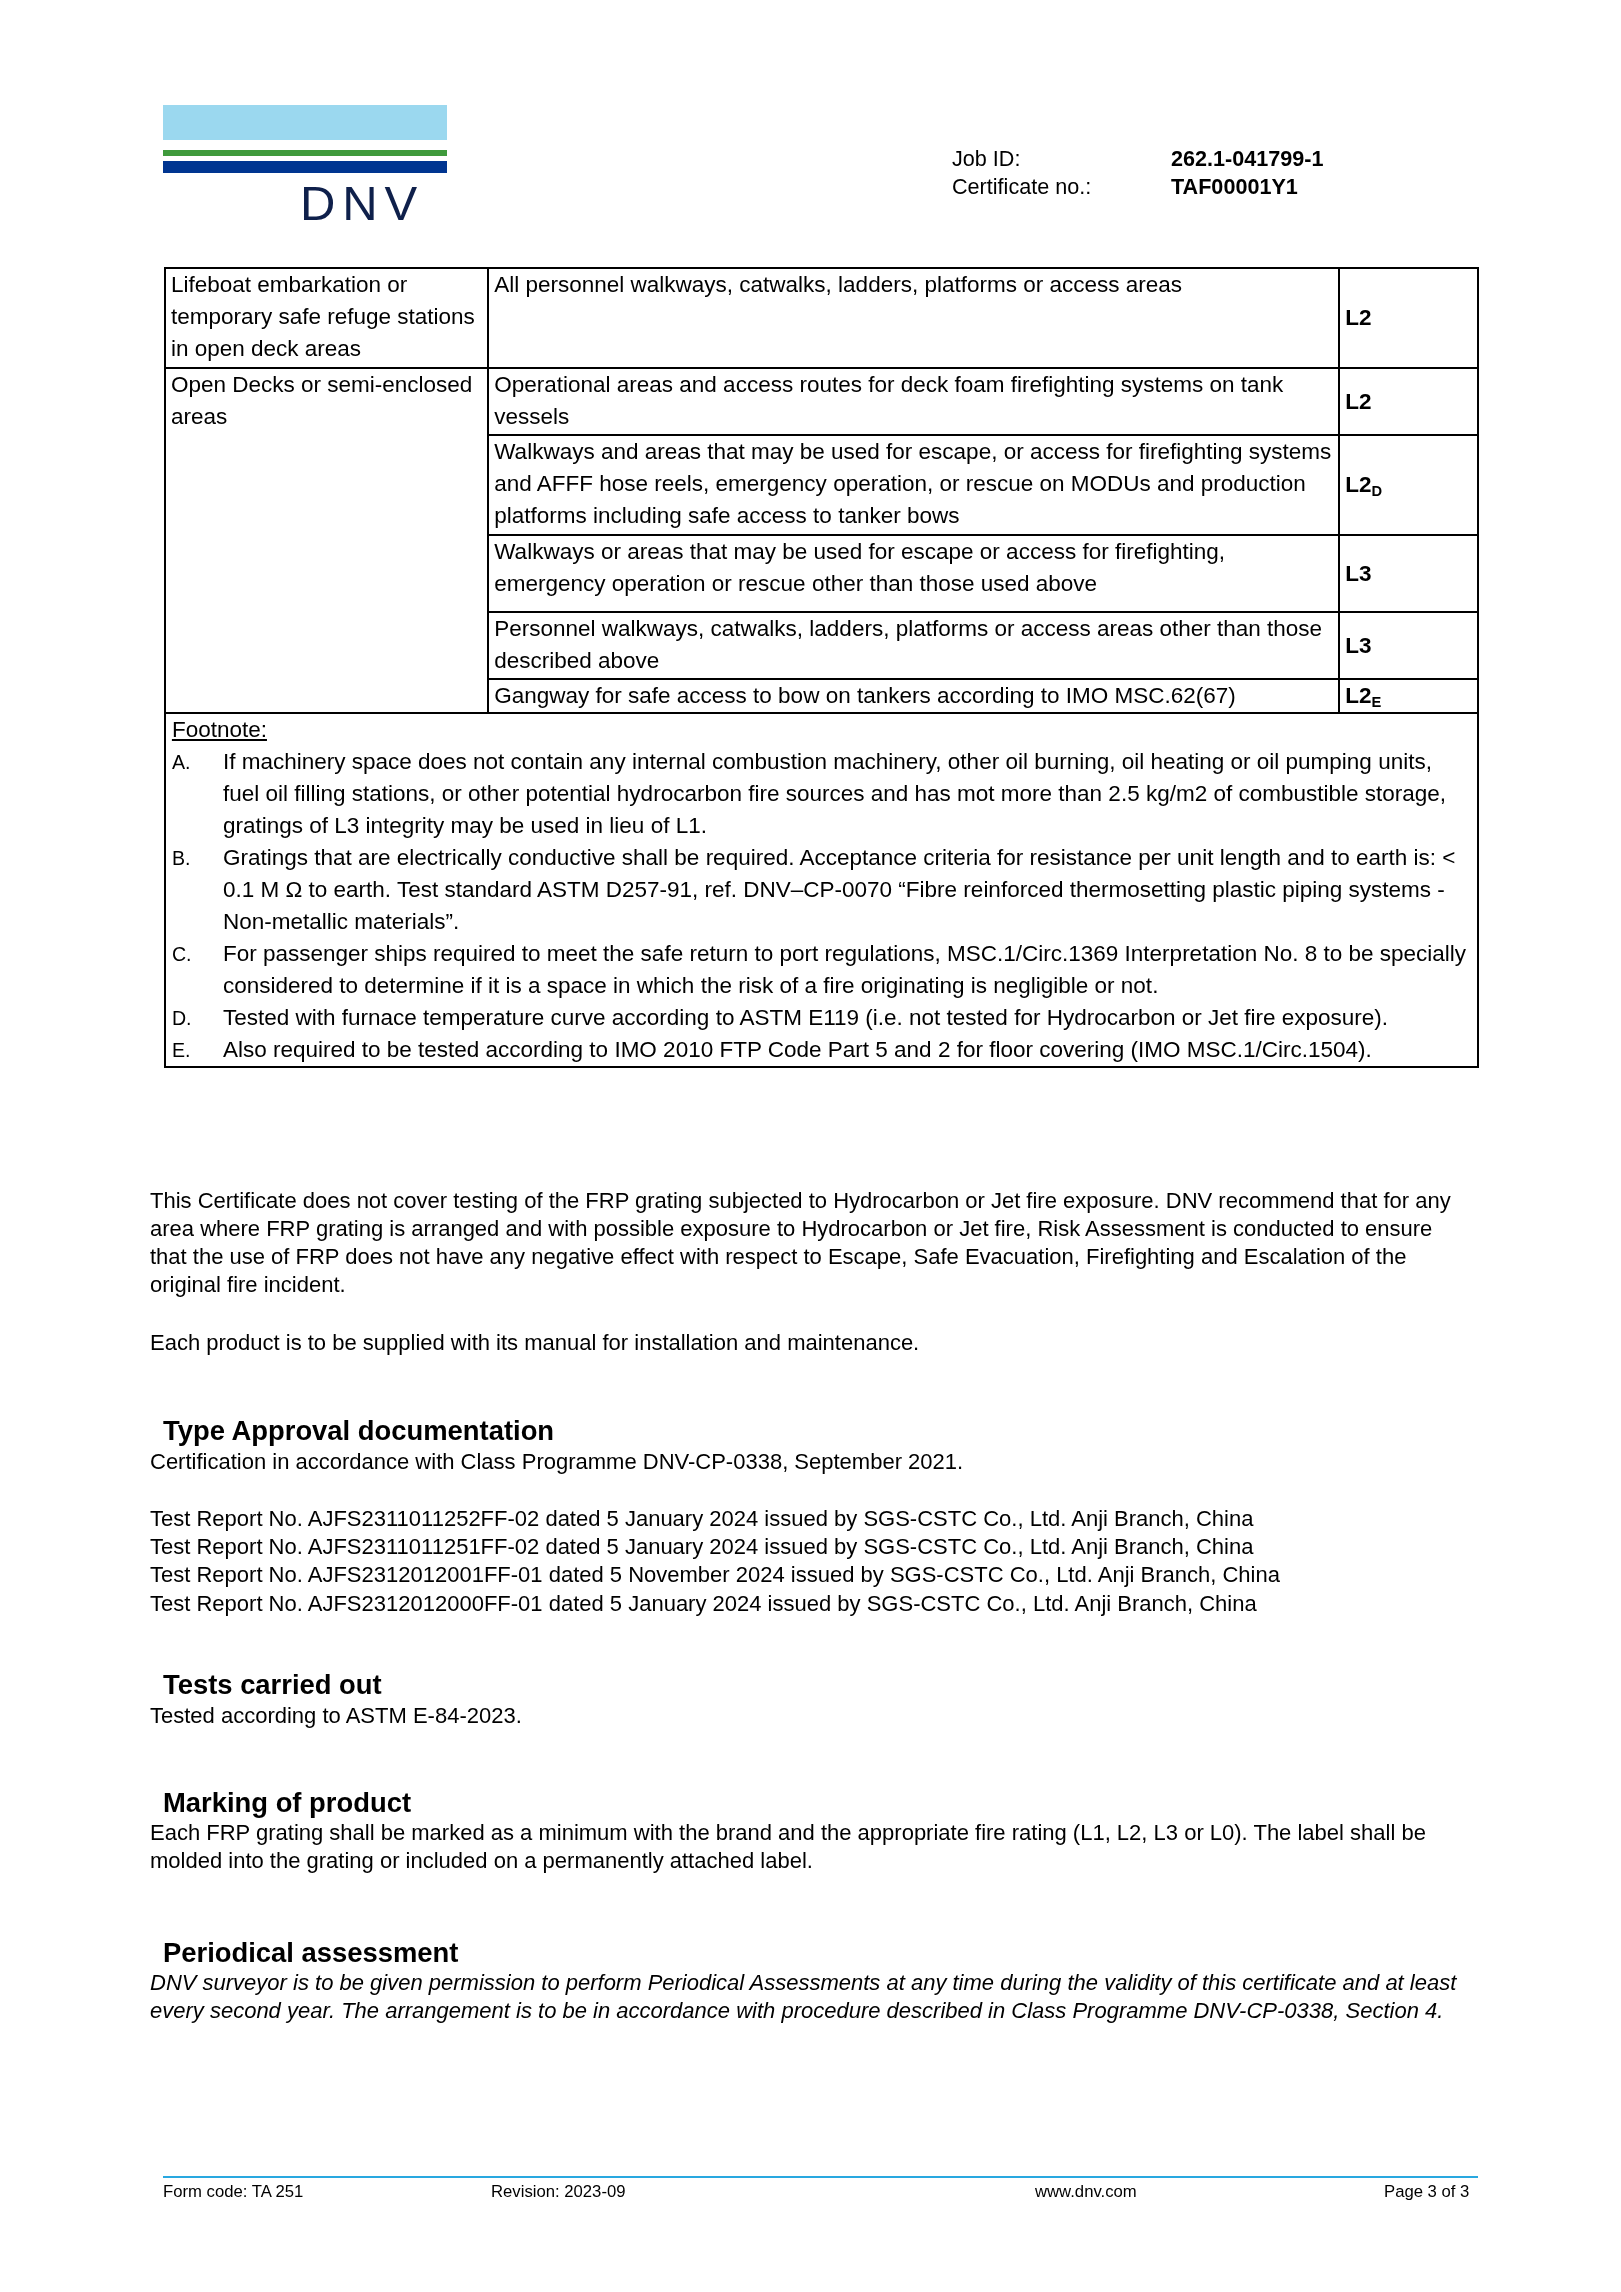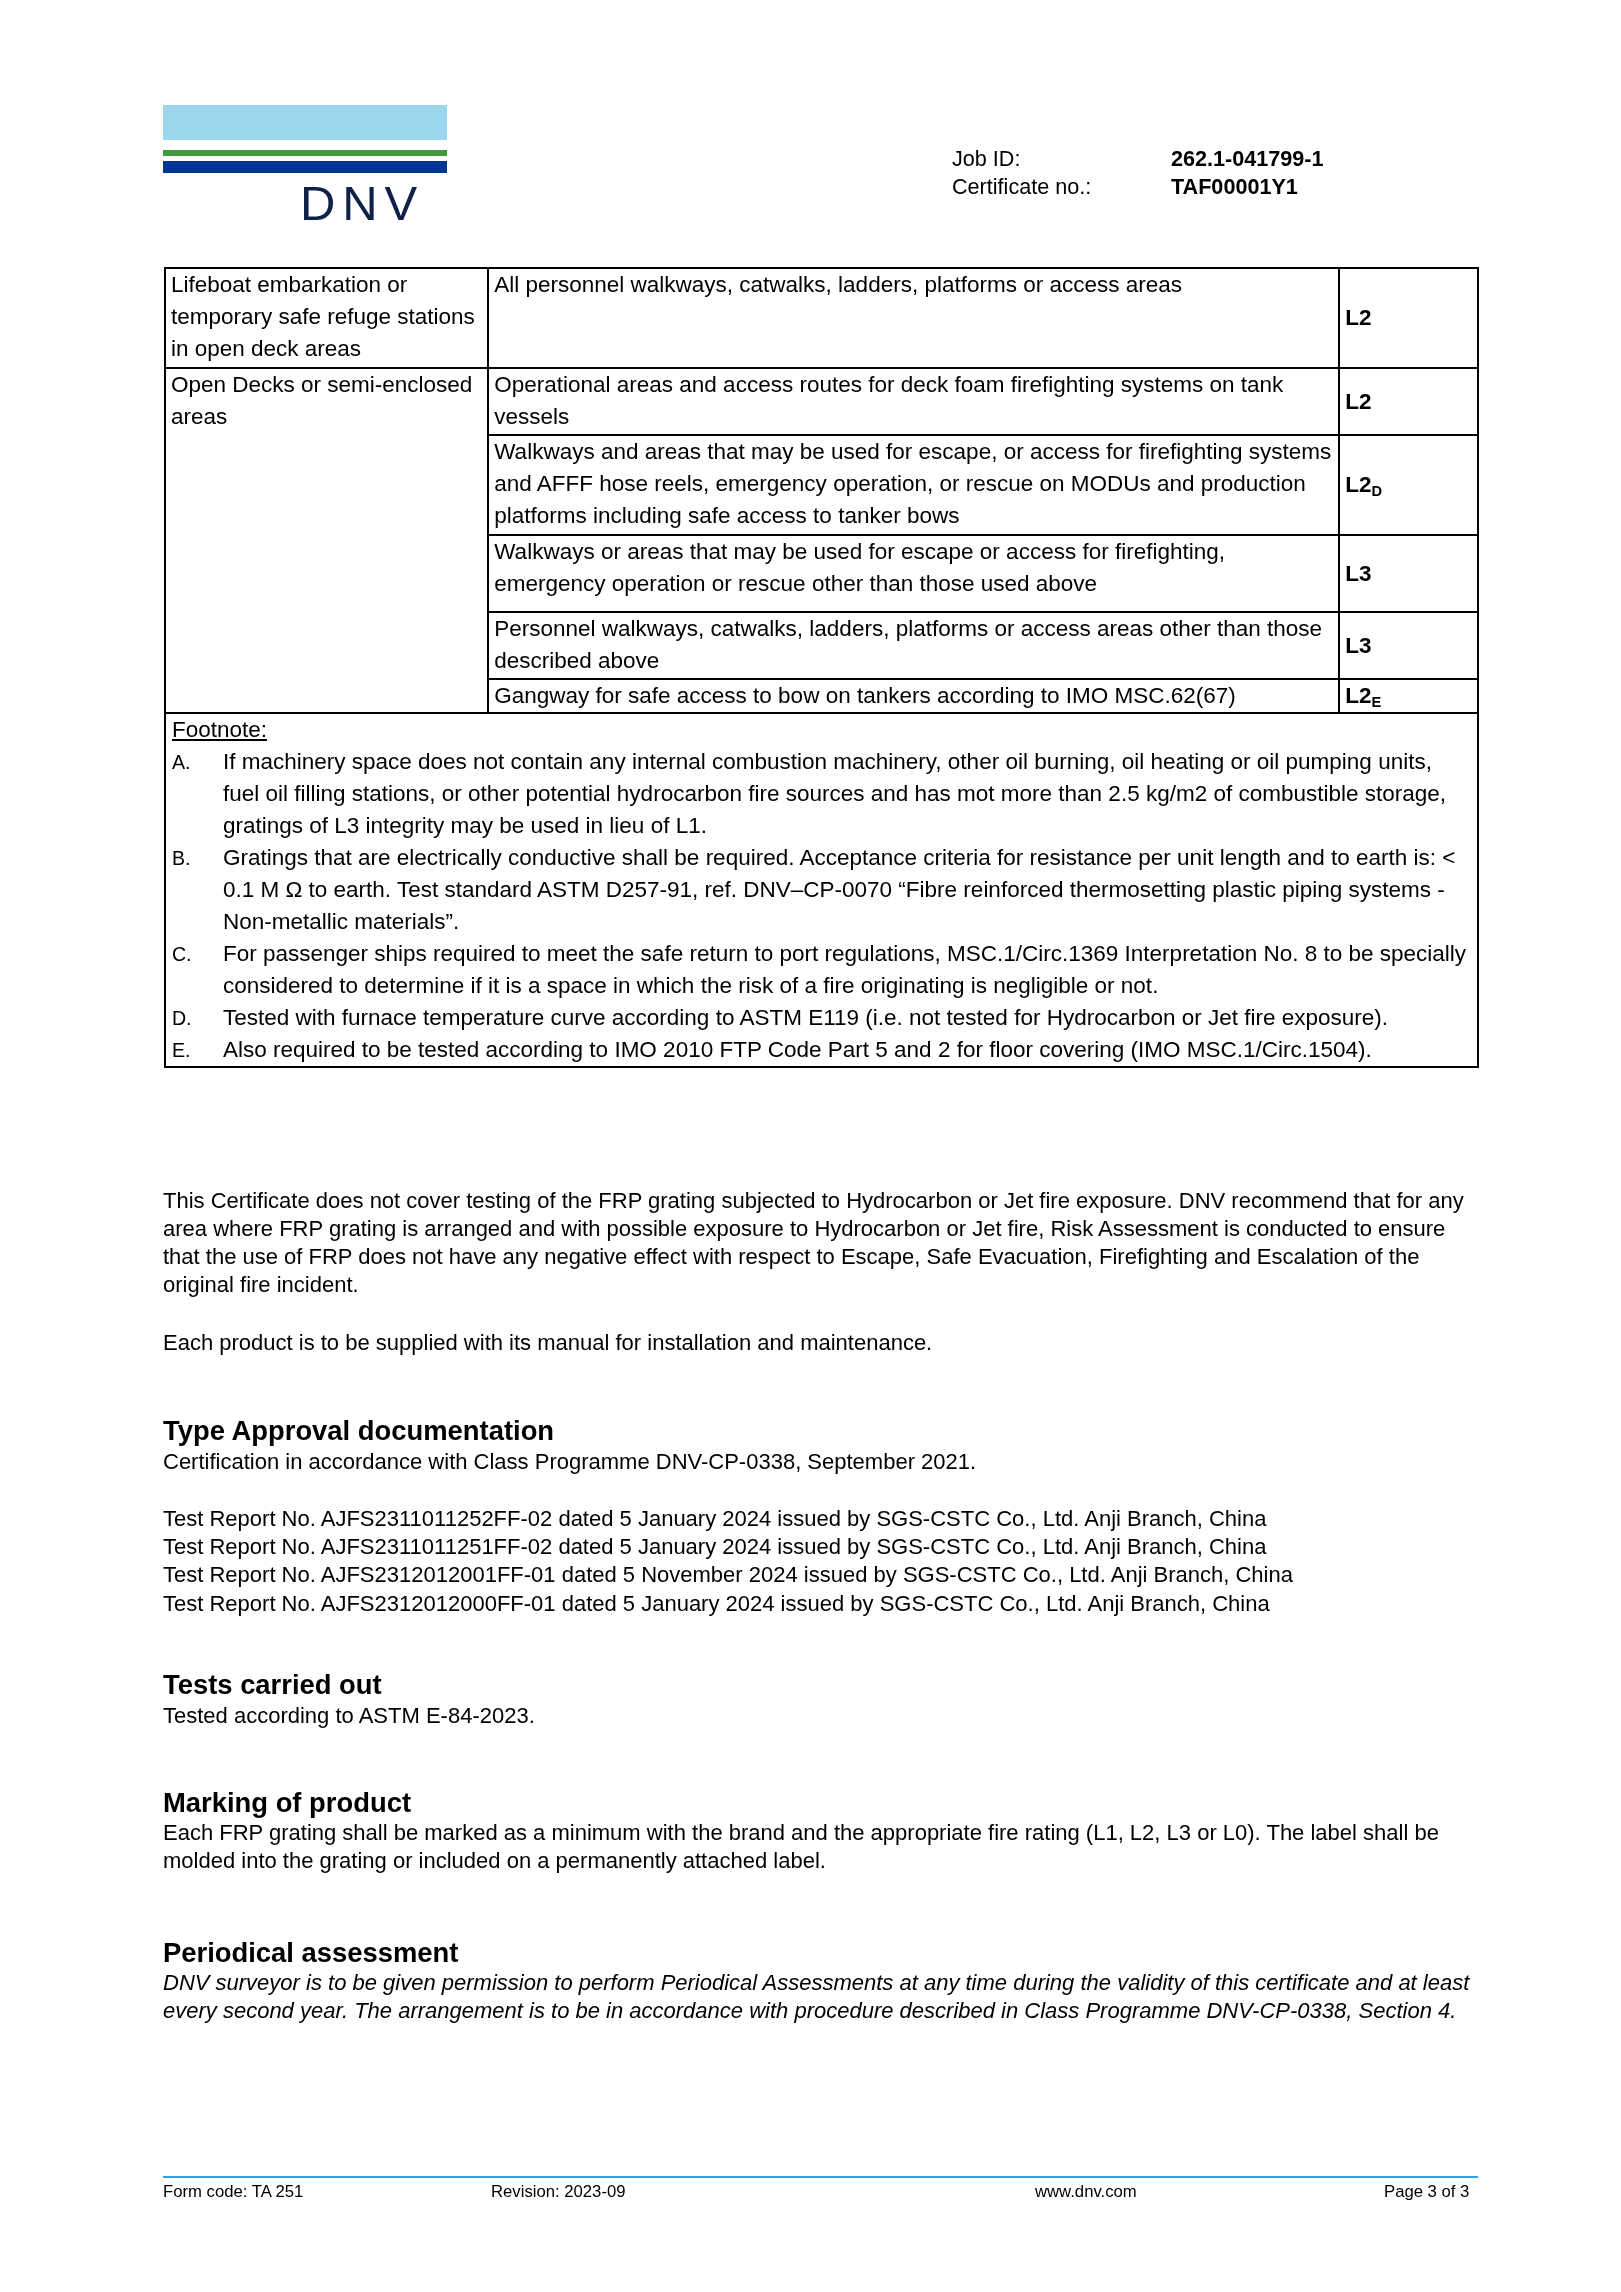--- a/index.html
+++ b/index.html
@@ -28,21 +28,21 @@
   .col-desc { width: 841px; }
   .col-level { width: 127px; font-weight: bold; }
   .cert-table sub { font-size: 14.7px; vertical-align: -3.9px; line-height: 0; }
   .footnote-cell { padding: 0 5.9px 0 5.9px !important; }
   .footnote-title { text-decoration: underline; }
   .fn-item { display: flex; }
   .fn-letter { width: 51px; flex: 0 0 51px; font-size: 19.6px; }
   .fn-text { flex: 1; }
 
   
-  .para { left: 163px; width: 1318px; font-size: 22px; line-height: 28px; }
+  .para { left: 150px; width: 1318px; font-size: 22px; line-height: 28px; }
   .section-title { left: 163px; font-size: 27.4px; font-weight: bold; line-height: 33px; }
 
   
   .footer-line { left: 163px; top: 2176px; width: 1315px; height: 2px; background: #29a8e0; }
   .footer-text { top: 2182px; font-size: 16.7px; line-height: 19.6px; }
 </style>
 </head>
 <body>
 
 <div class="abs logo-band-light"></div>

